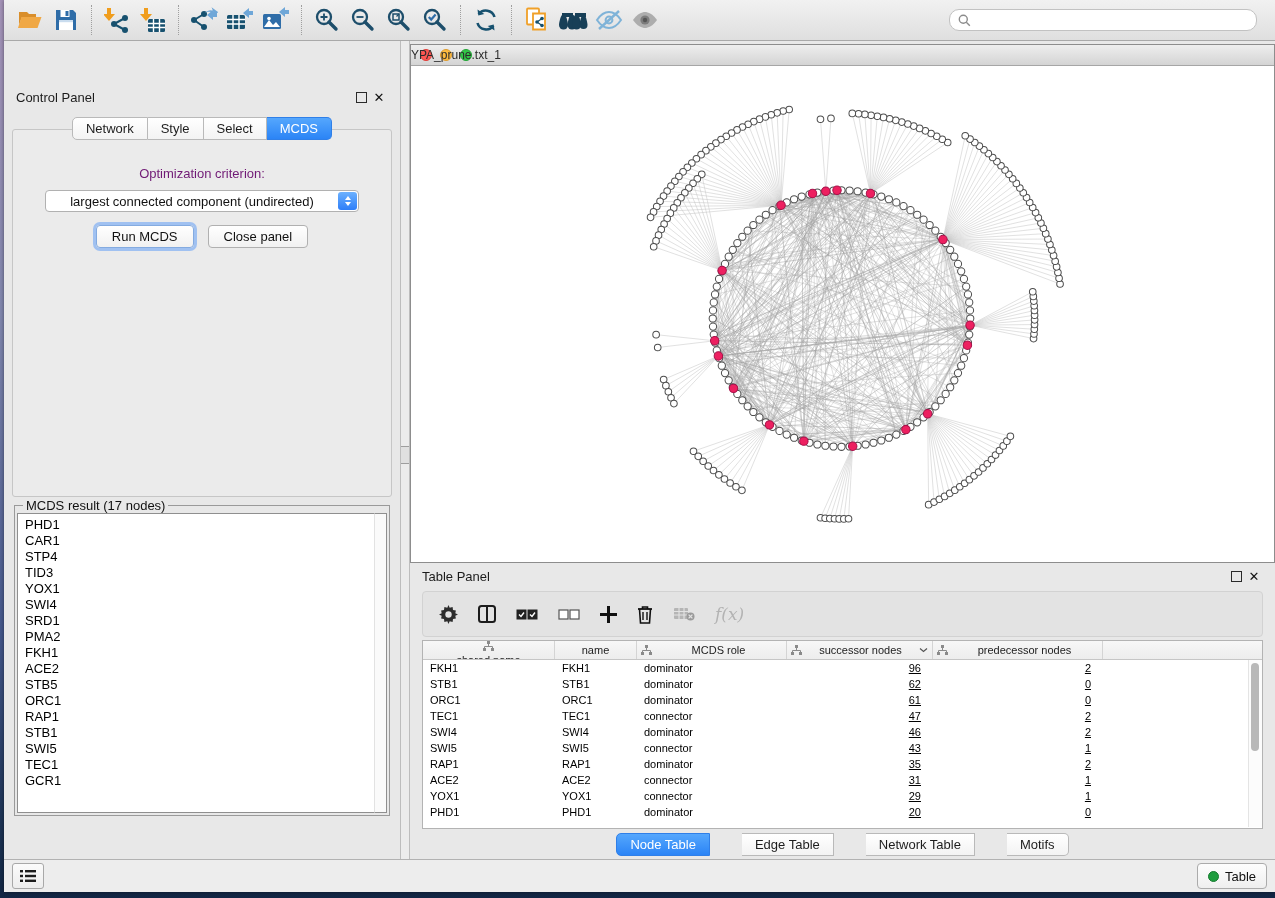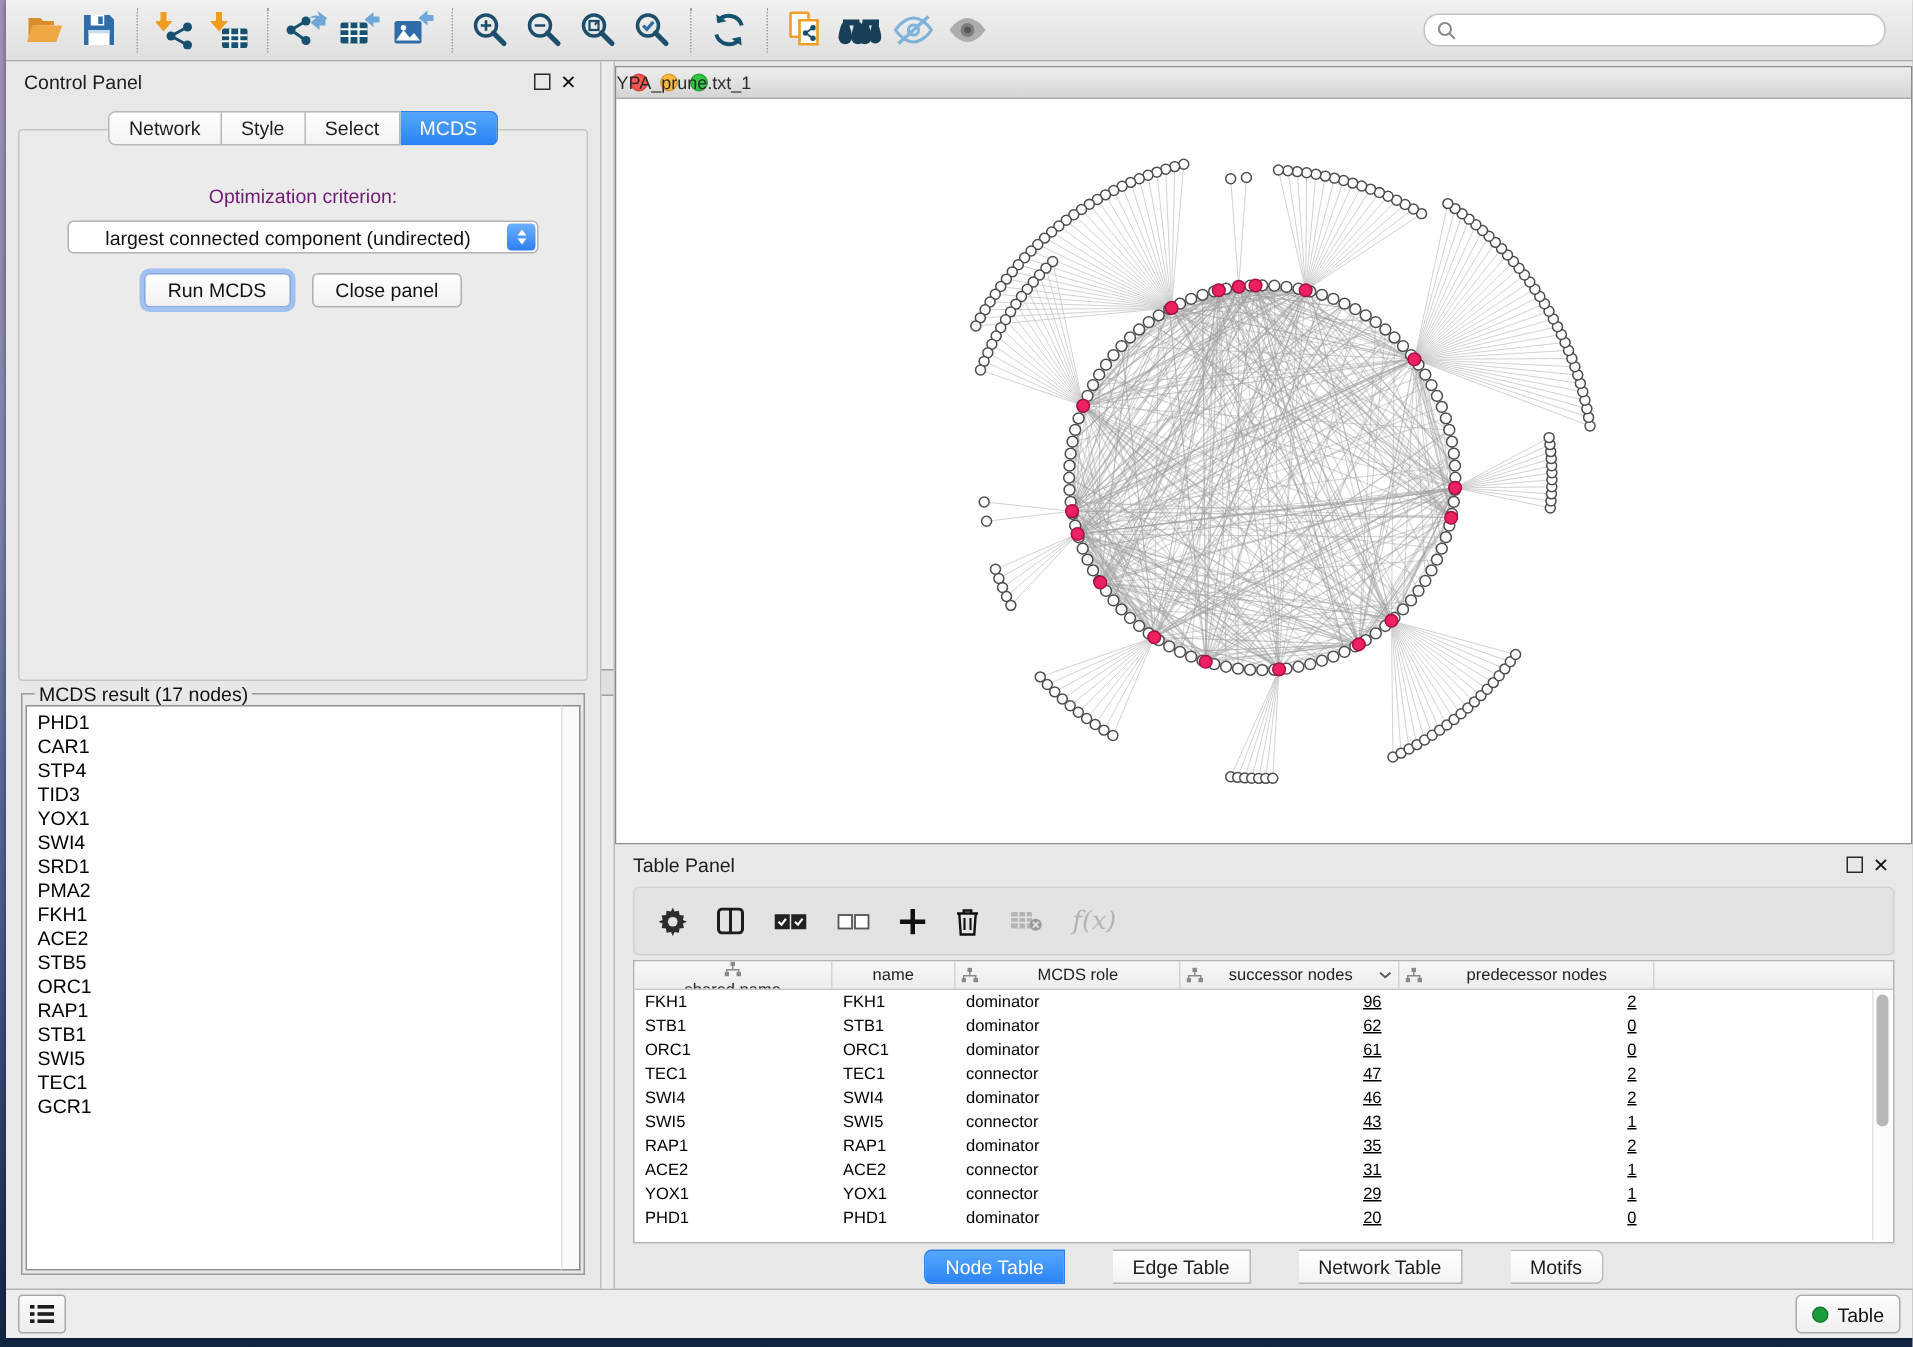--- a/index.html
+++ b/index.html
@@ -11,21 +11,21 @@
   
   .toolbar{height:40px;flex:none;background:linear-gradient(#f1f1f1,#dfdfdf);
     border-bottom:1px solid #a9a9a9;display:flex;align-items:center;padding:0 8px;}
   .tb-btn{width:36px;height:32px;display:flex;align-items:center;justify-content:center;flex:none;border-radius:4px;}
   .tb-sep{width:0;height:30px;border-left:1px dotted #9f9f9f;margin:0 7px;flex:none;}
   .searchbox{margin-left:auto;margin-right:10px;width:290px;height:20px;background:#fff;
     border:1px solid #c2c2c2;border-radius:10px;display:flex;align-items:center;padding:0 8px;gap:6px;}
   .searchbox input{border:none;outline:none;flex:1;font-size:12px;background:transparent;color:#333;}
   
   .main{flex:1;display:flex;min-height:0;}
-  .control-panel{width:396px;flex:none;background:#e8e8e8;display:flex;flex-direction:column;}
+  .control-panel{width:396px;flex:none;background:#e8e8e8;display:flex;flex-direction:column;justify-content:center;}
   .splitter{width:8px;flex:none;background:#ececec;border-left:1px solid #bdbdbd;border-right:1px solid #bdbdbd;position:relative;}
   .splitter .handle{position:absolute;left:0;right:0;top:405px;height:16px;background:#e0e0e0;
     border:1px solid #9e9e9e;border-left:none;border-right:none;}
   .right-col{flex:1;display:flex;flex-direction:column;background:#e8e8e8;min-width:0;padding-top:3px;}
   
   .panel-header{height:26px;flex:none;display:flex;align-items:center;padding:0 12px;font-size:13px;color:#1c1c1c;}
   .panel-header .spacer{flex:1;}
   .winbtn{width:18px;height:18px;display:flex;align-items:center;justify-content:center;color:#222;}
   .float-glyph{width:9px;height:9px;border:1.6px solid #2a2a2a;display:block;}
   .close-glyph{font-size:13px;font-weight:bold;line-height:1;color:#111;}
@@ -46,21 +46,21 @@
   .select-box .sel-text{flex:1;text-align:center;font-size:13px;color:#111;}
   .stepper{width:19px;height:18px;margin-right:1px;border-radius:3px;flex:none;
     background:linear-gradient(#6cb1fe,#2e7ef8);display:flex;flex-direction:column;align-items:center;justify-content:center;gap:2px;}
   .tri-up{width:0;height:0;border-left:3.5px solid transparent;border-right:3.5px solid transparent;border-bottom:4px solid #fff;}
   .tri-dn{width:0;height:0;border-left:3.5px solid transparent;border-right:3.5px solid transparent;border-top:4px solid #fff;}
   .btn-row{display:flex;justify-content:center;gap:14px;margin-top:13px;}
   .mac-btn{font-size:13px;color:#111;background:linear-gradient(#ffffff,#f1f1f1);
     border:1px solid #b0b0b0;border-radius:4px;padding:3px 15px;font-family:inherit;}
   .mac-btn.focused{box-shadow:0 0 0 3px rgba(110,165,245,.6);border-color:#84abe0;}
   
-  .mcds-fieldset{margin:8px 10px 0;border:1px solid #9a9a9a;position:relative;height:388px;flex:none;box-sizing:border-box;background:#e8e8e8;}
+  .mcds-fieldset{margin:8px 10px 0;border:1px solid #9a9a9a;position:relative;height:311px;flex:none;box-sizing:border-box;background:#e8e8e8;}
   .mcds-legend{position:absolute;top:-8px;left:8px;background:#e8e8e8;padding:0 3px;font-size:13px;color:#111;}
   .mcds-list{position:absolute;inset:7px 2px 2px 2px;background:#fff;border:1px solid #8f8f8f;
     overflow:hidden;padding:3px 0 0 7px;font-size:13px;line-height:16px;color:#000;}
   .mcds-scroll{position:absolute;top:7px;bottom:2px;right:2px;width:13px;background:#fafafa;border-left:1px solid #e2e2e2;border-top:1px solid #8f8f8f;border-bottom:1px solid #8f8f8f;border-right:1px solid #8f8f8f;box-sizing:border-box;}
   
   .net-window{height:519px;flex:none;border:1px solid #8d8d8d;display:flex;flex-direction:column;background:#fff;box-sizing:border-box;}
   .net-titlebar{height:20px;flex:none;background:linear-gradient(#eeeeee,#d4d4d4);border-bottom:1px solid #a6a6a6;
     display:flex;align-items:center;position:relative;}
   .lights{display:flex;gap:8px;margin-left:9px;}
   .light{width:12px;height:12px;border-radius:50%;box-sizing:border-box;}

